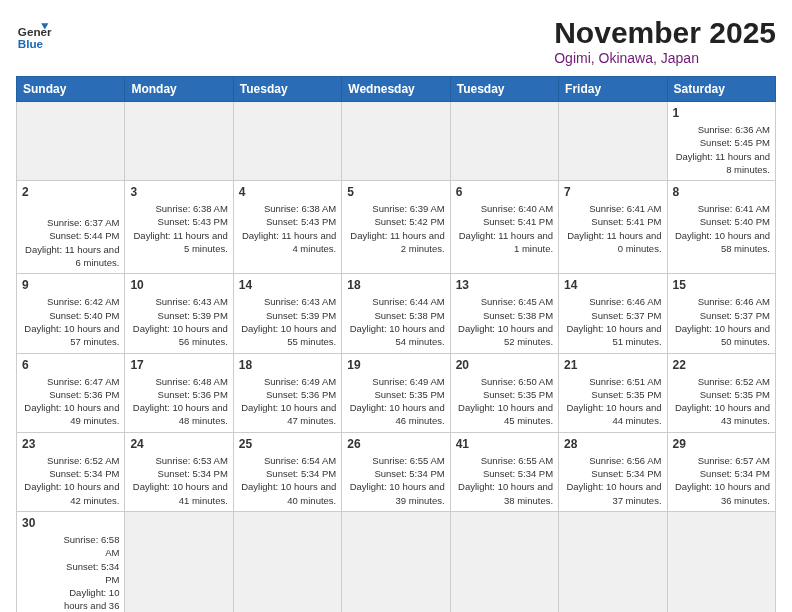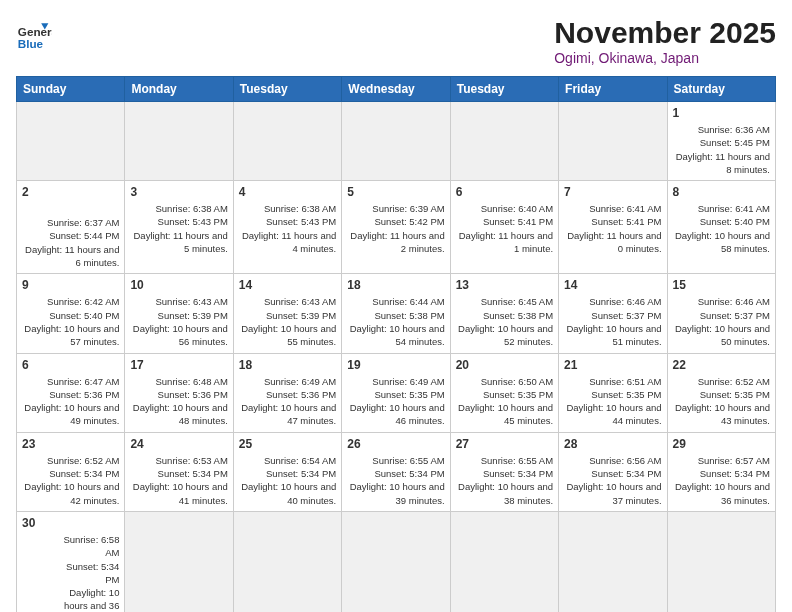--- a/index.html
+++ b/index.html
@@ -270,21 +270,21 @@
 Sunset: 5:34 PM
 Daylight: 10 hours and 40 minutes.</div>
         </td>
         <td>
           <span class="day-num">26</span>
           <div class="cell-info" style="white-space: pre-line;">Sunrise: 6:55 AM
 Sunset: 5:34 PM
 Daylight: 10 hours and 39 minutes.</div>
         </td>
         <td>
-          <span class="day-num">27</span>
+          <span class="day-num">41</span>
           <div class="cell-info" style="white-space: pre-line;">Sunrise: 6:55 AM
 Sunset: 5:34 PM
 Daylight: 10 hours and 38 minutes.</div>
         </td>
         <td>
           <span class="day-num">28</span>
           <div class="cell-info" style="white-space: pre-line;">Sunrise: 6:56 AM
 Sunset: 5:34 PM
 Daylight: 10 hours and 37 minutes.</div>
         </td>

